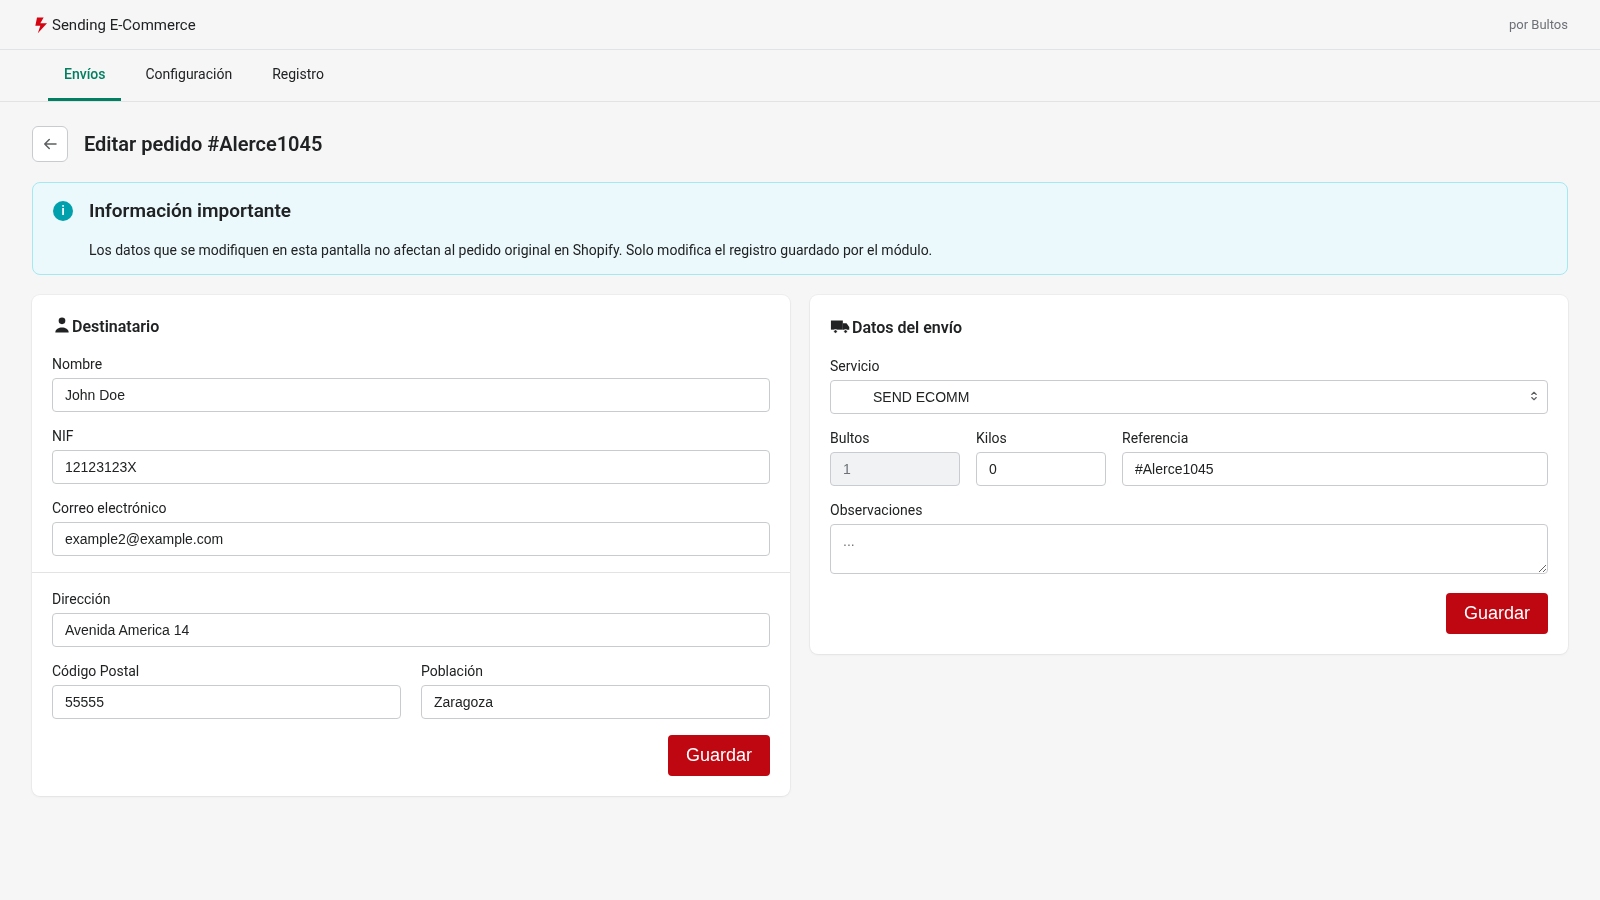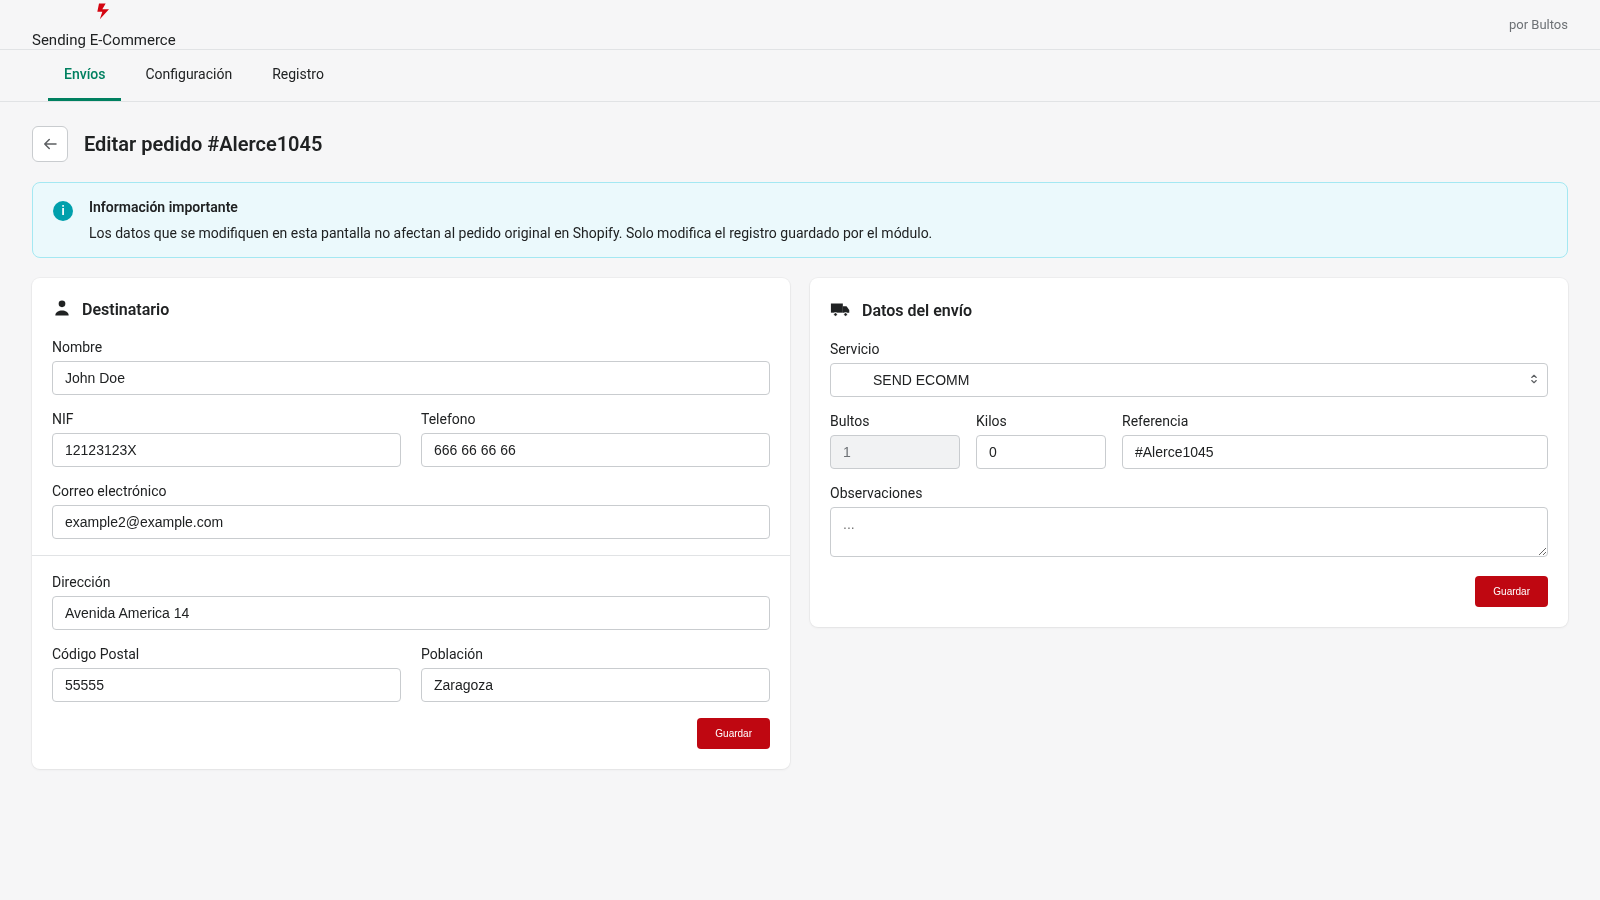--- a/index.html
+++ b/index.html
@@ -14,22 +14,20 @@
     align-items: center;
     justify-content: space-between;
     padding: 0 32px;
     height: 50px;
     border-bottom: 1px solid #e1e3e5;
     background: #f6f6f7;
   }
   .brand {
     display: flex;
     align-items: center;
-    gap: 10px;
-    flex-direction: column;
   }
   .brand-logo {
     width: 20px;
     height: 20px;
     display: flex;
     align-items: center;
     justify-content: center;
   }
   .brand-title {
     font-size: 15px;
@@ -100,43 +98,42 @@
     display: flex;
     align-items: center;
     justify-content: center;
     color: #fff;
     font-size: 12px;
     font-weight: bold;
     margin-top: 2px;
   }
   .alert-body .alert-title {
     font-weight: 600;
-    font-size: 14px;
-    margin-bottom: 10px;
+    font-size: 19px;
+    margin-bottom: 20px;
   }
   .alert-body .alert-text {
     font-size: 14px;
     color: #202223;
   }
   .cols {
     display: flex;
     gap: 20px;
     align-items: flex-start;
   }
   .card {
     background: #fff;
     border-radius: 8px;
     box-shadow: 0 0 0 1px rgba(0,0,0,0.03), 0 1px 3px rgba(0,0,0,0.05);
     padding: 20px;
     flex: 1;
   }
   .card-head {
     display: flex;
     align-items: center;
-    gap: 10px;
     margin-bottom: 18px;
   }
   .card-head-title {
     font-weight: 600;
     font-size: 16px;
   }
   .field {
     margin-bottom: 16px;
   }
   .field label {
@@ -195,21 +192,21 @@
   .actions {
     display: flex;
     justify-content: flex-end;
   }
   .btn-primary {
     background: #bf0711;
     color: #fff;
     border: none;
     border-radius: 4px;
     padding: 10px 18px;
-    font-size: 10px;
+    font-size: 18px;
     font-weight: 500;
     cursor: pointer;
   }
   .row3 {
     display: flex;
     gap: 16px;
   }
   .row3 .field:nth-child(1) { flex: 0 0 130px; }
   .row3 .field:nth-child(2) { flex: 0 0 130px; }
   .row3 .field:nth-child(3) { flex: 1; }
@@ -270,24 +267,20 @@
       <div class="field">
         <label>Nombre</label>
         <input type="text" value="John Doe" style="">
       </div>
 
       <div class="row">
         <div class="field">
           <label>NIF</label>
           <input type="text" value="12123123X" style="">
         </div>
-        <div class="field">
-          <label>Telefono</label>
-          <input type="text" value="666 66 66 66" style="">
-        </div>
       </div>
 
       <div class="field">
         <label>Correo electrónico</label>
         <input type="text" value="example2@example.com" style="">
       </div>
 
       <div class="divider"></div>
 
       <div class="field">

